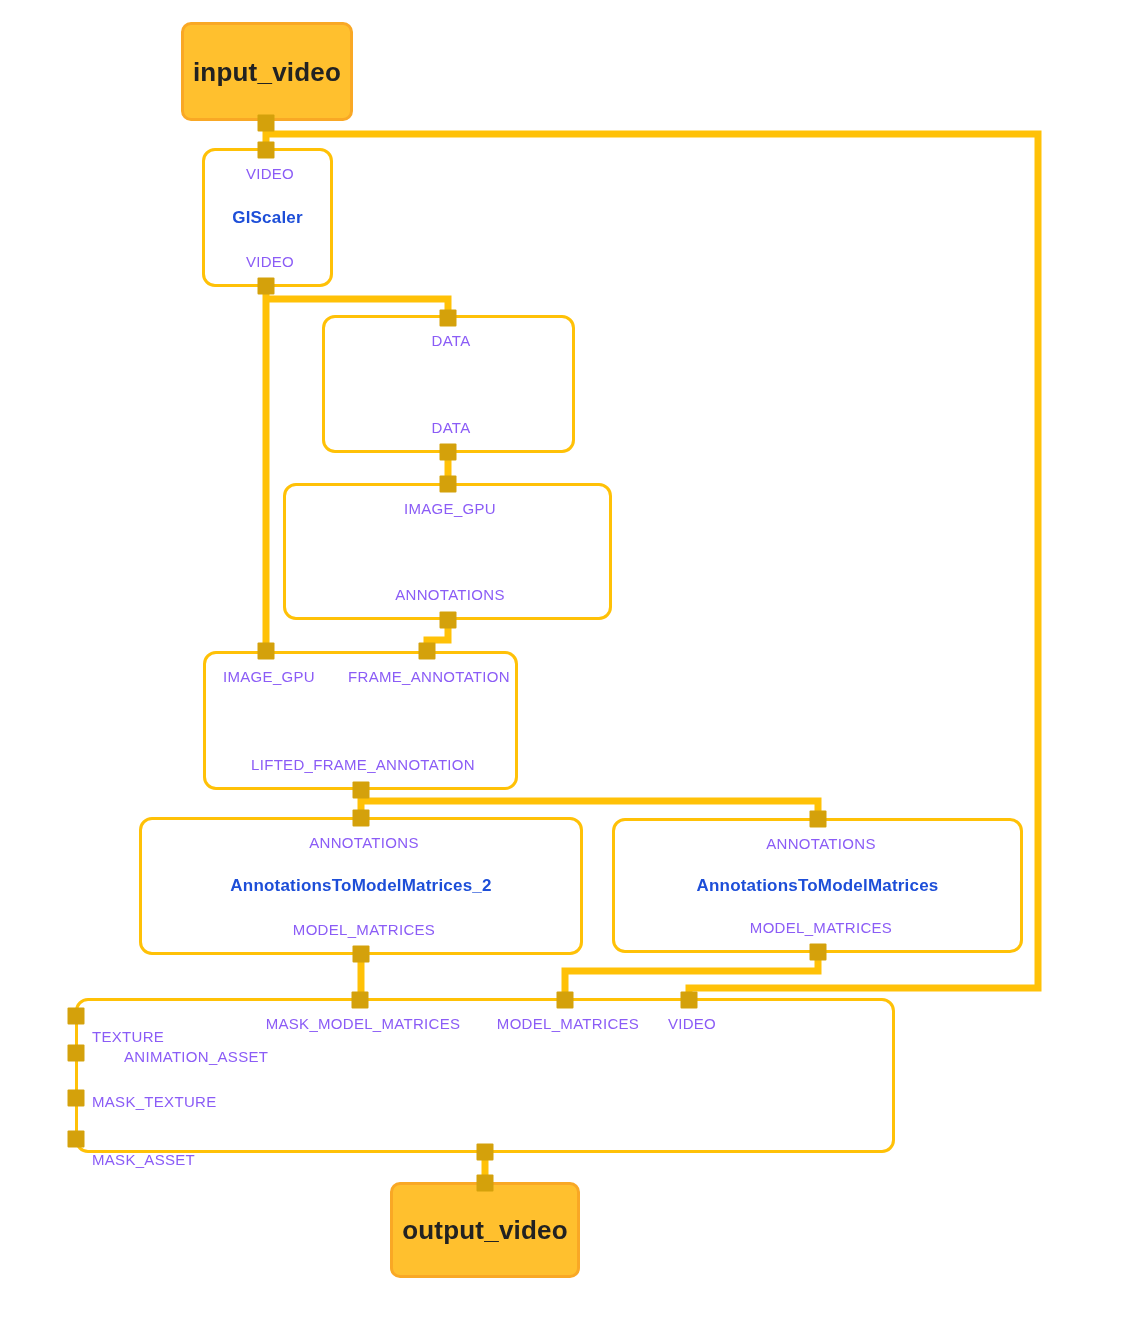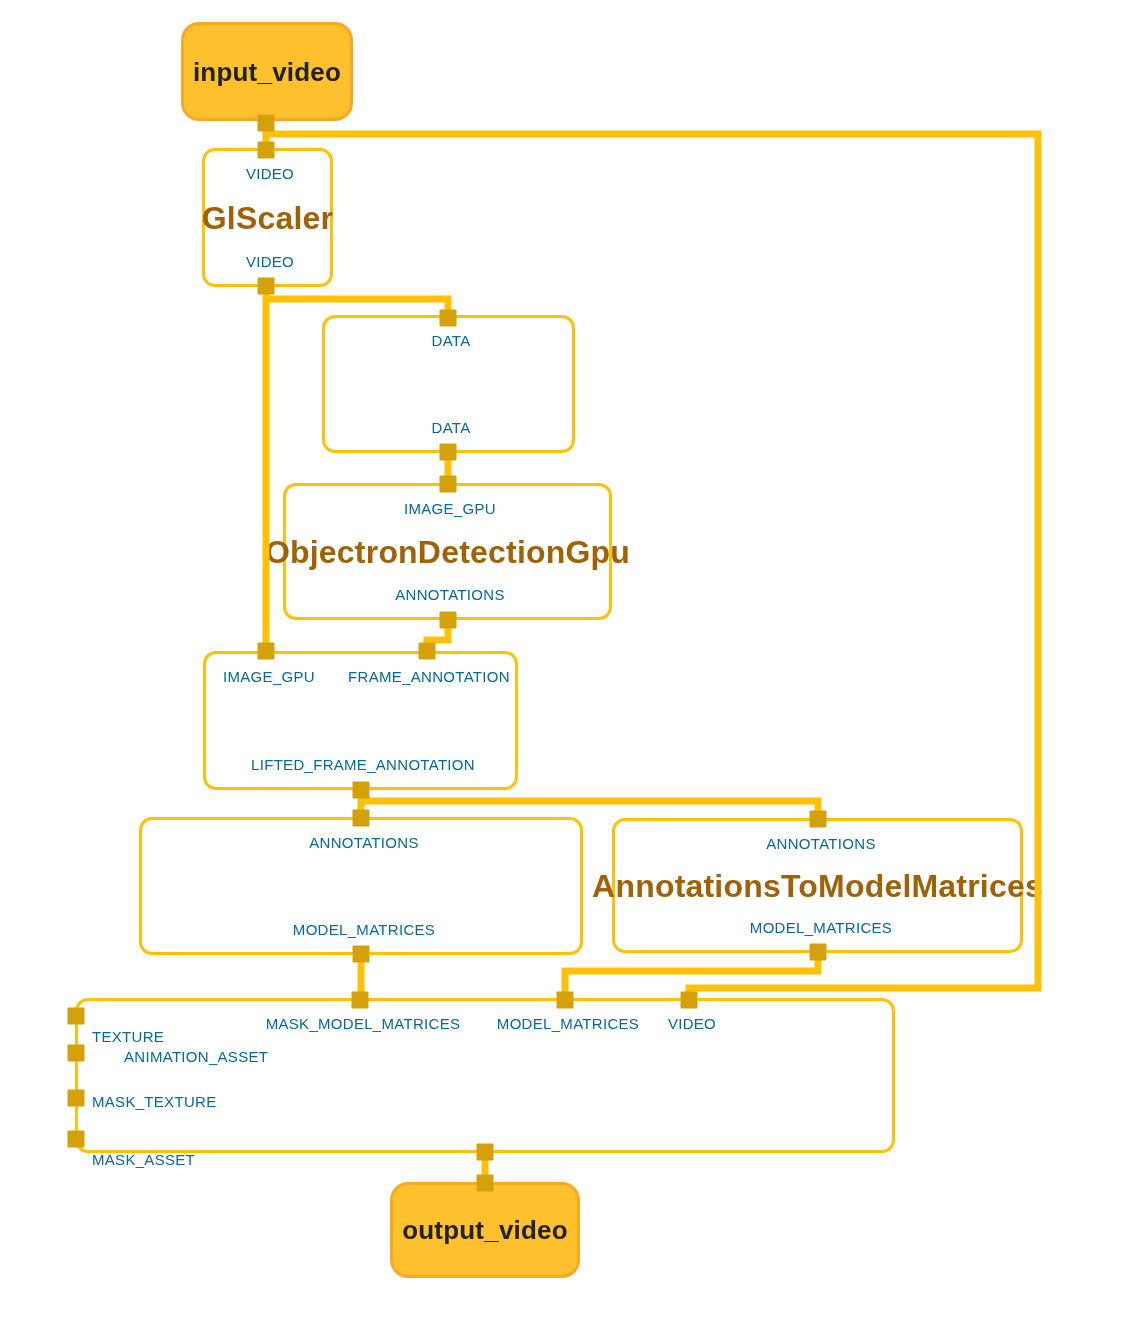--- a/index.html
+++ b/index.html
@@ -15,36 +15,36 @@
   #edge-layer{position:absolute;left:0;top:0;}
   .node{position:absolute;box-sizing:border-box;}
   .node.calculator{
     background:#ffffff;
     border:3px solid #FFC107;
     border-radius:13px;
   }
   .node.stream{
     background:#FFC02E;
     border:3px solid #F9A825;
-    border-radius:18px;
+    border-radius:10px;
   }
   .node-label{
     position:absolute;left:50%;top:50%;
     transform:translate(-50%,-50%);
     font-weight:700;
-    font-size:32px;
-    color:#a16207;
+    font-size:17px;
+    color:#1d4ed8;
     white-space:nowrap;
     letter-spacing:0.2px;
   }
   .node.stream .node-label{font-size:26px;color:#222222;}
   .port{
     position:absolute;
     font-size:15px;
-    color:#0369a1;
+    color:#8b5cf6;
     white-space:nowrap;
     letter-spacing:0.3px;
   }
   .port-top,.port-bottom{transform:translateX(-50%);}
   .port-left{transform:translateY(-50%);}
 </style>
 </head>
 <body>
 
 <div id="stage">
@@ -55,30 +55,30 @@
       <div class="node calculator" style="left: 202px; top: 148px; width: 131px; height: 139px;">
         <div class="node-label">GlScaler</div>
         <span class="port port-top" style="left: 65px; top: 14px;">VIDEO</span>
         <span class="port port-bottom" style="left: 65px; bottom: 14px;">VIDEO</span>
       </div>
       <div class="node calculator" style="left: 322px; top: 315px; width: 253px; height: 138px;">
         <span class="port port-top" style="left: 126px; top: 14px;">DATA</span>
         <span class="port port-bottom" style="left: 126px; bottom: 14px;">DATA</span>
       </div>
       <div class="node calculator" style="left: 283px; top: 483px; width: 329px; height: 137px;">
-        <div class="node-label">ObjectronDetectionGpu</div>
         <span class="port port-top" style="left: 164px; top: 14px;">IMAGE_GPU</span>
         <span class="port port-bottom" style="left: 164px; bottom: 14px;">ANNOTATIONS</span>
       </div>
       <div class="node calculator" style="left: 203px; top: 651px; width: 315px; height: 139px;">
         <span class="port port-top" style="left: 63px; top: 14px;">IMAGE_GPU</span>
         <span class="port port-top" style="left: 223px; top: 14px;">FRAME_ANNOTATION</span>
         <span class="port port-bottom" style="left: 157px; bottom: 14px;">LIFTED_FRAME_ANNOTATION</span>
       </div>
       <div class="node calculator" style="left: 139px; top: 817px; width: 444px; height: 138px;">
+        <div class="node-label">AnnotationsToModelMatrices_2</div>
         <span class="port port-top" style="left: 222px; top: 14px;">ANNOTATIONS</span>
         <span class="port port-bottom" style="left: 222px; bottom: 14px;">MODEL_MATRICES</span>
       </div>
       <div class="node calculator" style="left: 612px; top: 818px; width: 411px; height: 135px;">
         <div class="node-label">AnnotationsToModelMatrices</div>
         <span class="port port-top" style="left: 206px; top: 14px;">ANNOTATIONS</span>
         <span class="port port-bottom" style="left: 206px; bottom: 14px;">MODEL_MATRICES</span>
       </div>
       <div class="node calculator" style="left: 75px; top: 998px; width: 820px; height: 155px;">
         <span class="port port-top" style="left: 285px; top: 14px;">MASK_MODEL_MATRICES</span>

